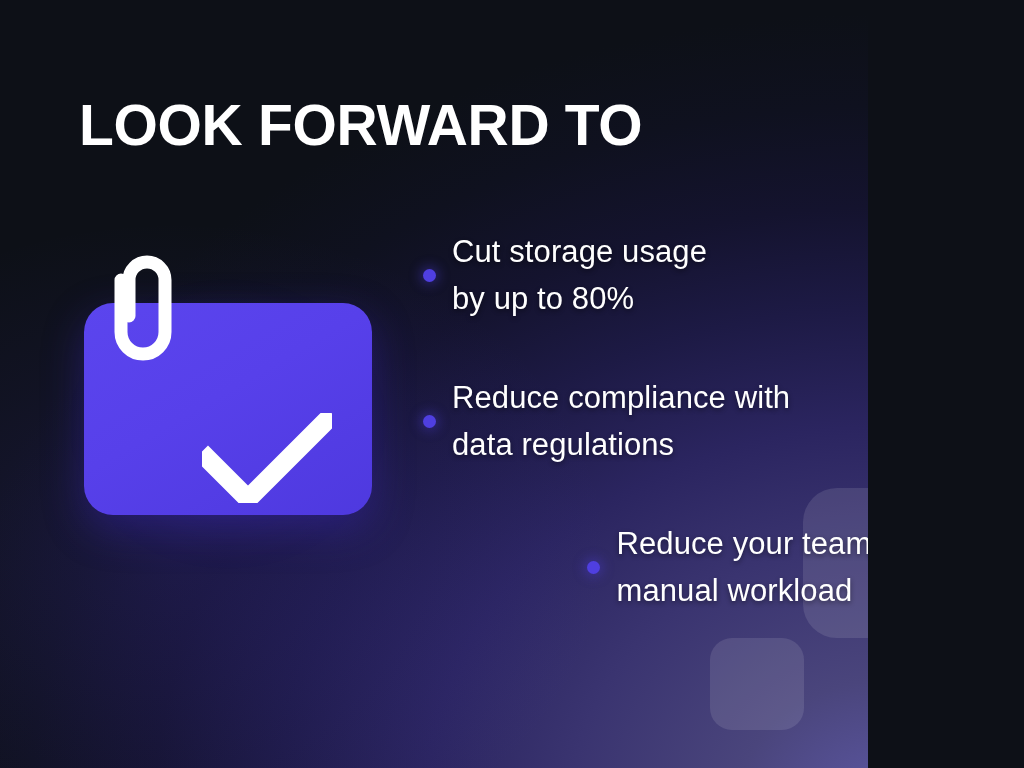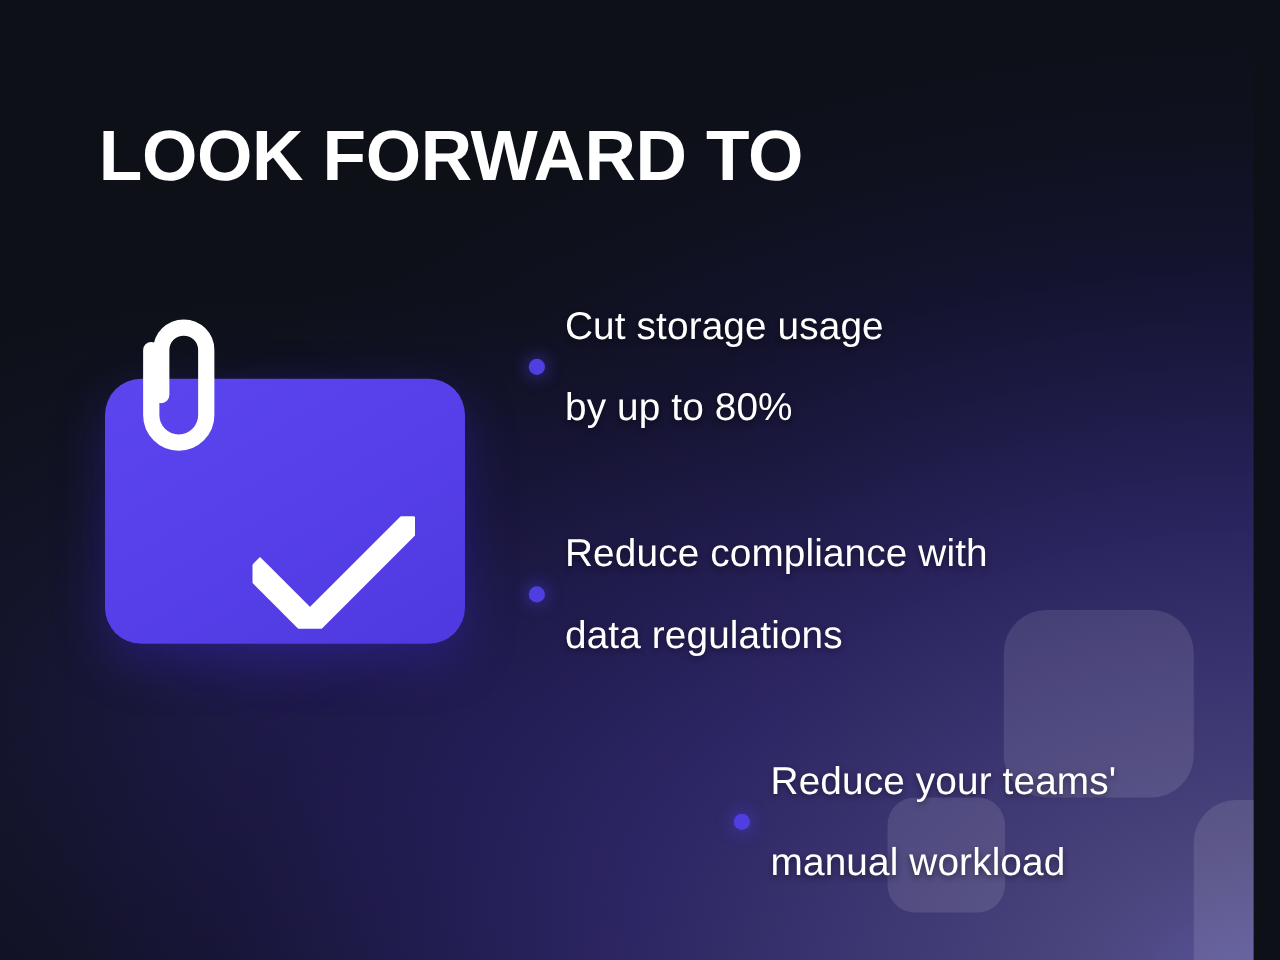--- a/index.html
+++ b/index.html
@@ -6,21 +6,21 @@
   html, body { width:1024px; height:768px; overflow:hidden; }
   body {
     background:#0D1017;
     font-family:"Liberation Sans", sans-serif;
     position:relative;
   }
 
   
   #slide {
     position:absolute; inset:0;
-    width:1003px; height:768px;
+    width:868px; height:768px;
     overflow:hidden;
     background:#0D1017;
   }
   .bg-gradient {
     position:absolute; inset:0;
     background:
       radial-gradient(120% 110% at 102% 104%,
         #5B56A0 0%,
         #4A457C 14%,
         #3A3470 30%,
@@ -75,21 +75,21 @@
   .bullet-row { position:relative; display:flex; align-items:center; margin-bottom:52px; }
   .bullet-row:last-child { margin-bottom:4px;justify-content:flex-end; }
   .dot {
     flex:0 0 auto;
     width:13px; height:13px; border-radius:50%;
     background:#4F3FE0;
     box-shadow:0 0 12px 3px rgba(79,63,224,0.38);
     margin-right:16px;
   }
   .bullet-text {
-    font-size:31px; line-height:65px; color:#FFFFFF;
+    font-size:31px; line-height:47px; color:#FFFFFF;
     font-weight:400; letter-spacing:0.1px;
     text-shadow:0 2px 5px rgba(0,0,0,0.45);
     white-space:pre-line;
   }
 </style>
 </head>
 <body>
 
 <div id="slide">
 

